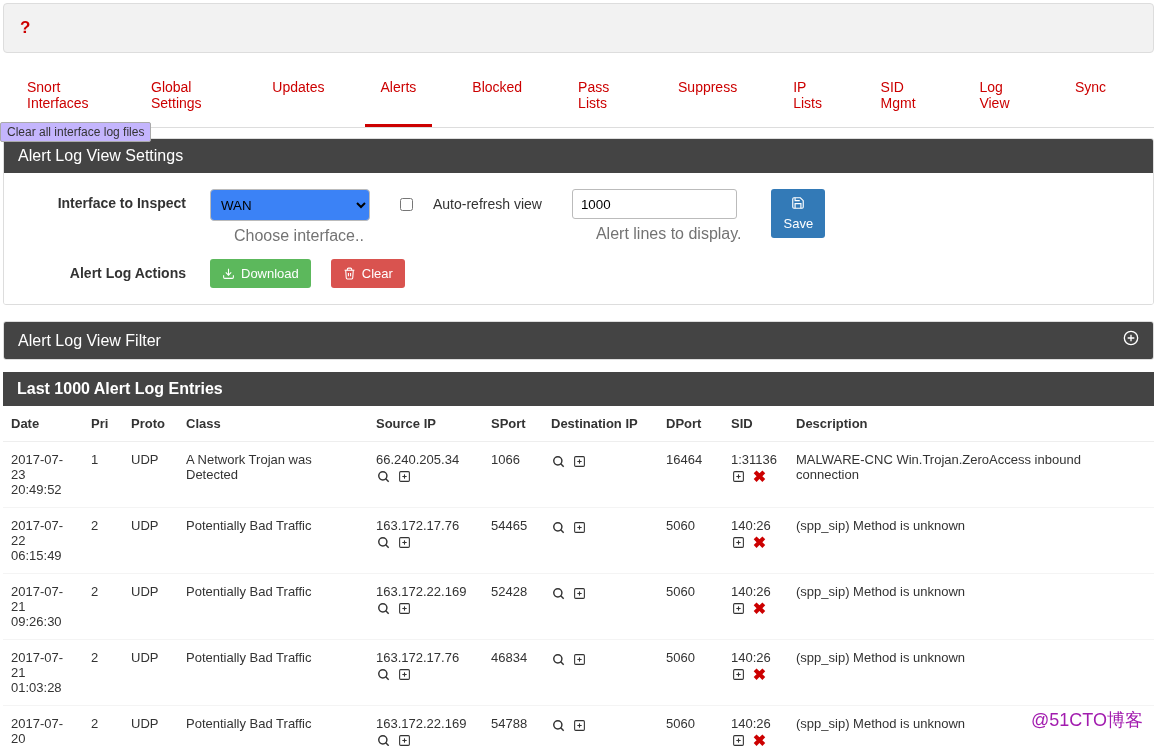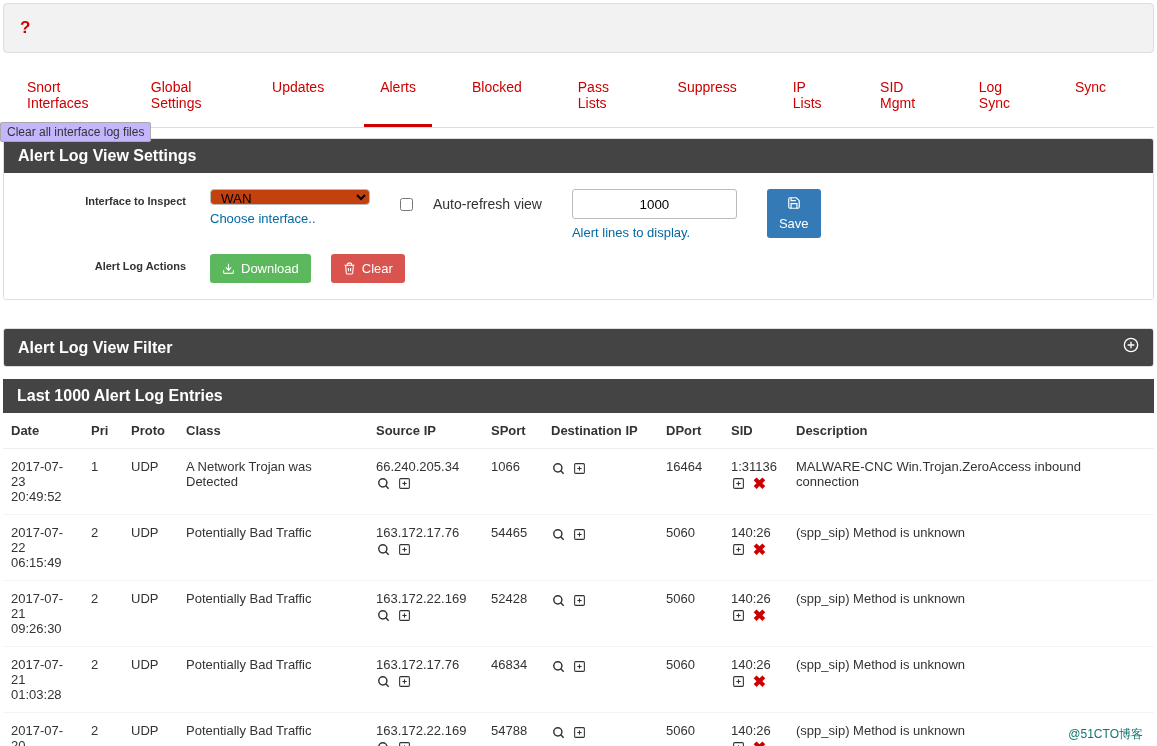--- a/index.html
+++ b/index.html
@@ -9,66 +9,66 @@
 .breadcrumb a { text-decoration: none; }
 .breadcrumb .black { color: #222; }
 .breadcrumb .blue { color: #337ab7; }
 .breadcrumb .sep { color: #777; margin: 0 6px; }
 .help-icon { color: #cc0000; font-weight: bold; font-size: 17px; cursor: pointer; }
 .tabs { display: flex; border-bottom: 1px solid #ddd; padding: 0 8px; margin: 14px 3px 0 3px; }
 .tab { padding: 12px 16px 16px; color: #cc0000; cursor: pointer; font-size: 14px; margin-right: 24px; }
 .tab.active { border-bottom: 3px solid #cc0000; font-weight: 500; }
 .tooltip-box { position: absolute; top: 122px; left: 0; background: #c4b5fd; border: 1px solid #aaa; padding: 2px 6px; font-size: 12px; border-radius: 2px; }
 .panel { margin: 10px 3px 0 3px; border: 1px solid #ddd; border-radius: 3px; overflow: hidden; }
-.panel-header { background: #444; color: #fff; padding: 8px 14px; font-size: 16px; font-weight: bold; display: flex; justify-content: space-between; align-items: center; }
+.panel-header { background: #444; color: #fff; padding: 8px 14px; font-size: 16px; font-weight: normal; display: flex; justify-content: space-between; align-items: center; }
 .panel-body { padding: 16px; background: #fff; }
 .form-row { display: flex; align-items: flex-start; margin-bottom: 14px; }
-.form-label { width: 190px; text-align: right; font-weight: bold; padding-right: 24px; padding-top: 6px; font-size: 11px; }
+.form-label { width: 190px; text-align: right; font-weight: bold; padding-right: 24px; padding-top: 6px; font-size: 14px; }
 .form-controls { flex: 1; display: flex; gap: 30px; align-items: flex-start; }
 .control-group { display: flex; flex-direction: column; }
-select.form-control { width: 160px; height: 16px; border: 1px solid #bbb; border-radius: 4px; background: #c2410c; padding: 0 6px; }
-input.form-control { height: 30px; border: 1px solid #bbb; border-radius: 3px; padding: 0 8px; width: 165px; text-align: center; }
-.help-text { color: #0369a1; font-size: 13px; margin-top: 6px; }
+select.form-control { width: 160px; height: 32px; border: 1px solid #bbb; border-radius: 4px; background: #3b82f6; padding: 0 6px; }
+input.form-control { height: 30px; border: 1px solid #bbb; border-radius: 3px; padding: 0 8px; width: 165px; }
+.help-text { color: #737373; font-size: 16px; margin-top: 6px; margin-left: 24px; }
 .checkbox-row { display: flex; align-items: center; gap: 20px; height: 30px; }
 .btn { display: inline-flex; align-items: center; gap: 6px; border: none; color: #fff; padding: 7px 12px; border-radius: 3px; cursor: pointer; font-size: 13px; }
 .btn-primary { background: #337ab7; flex-direction: column; }
 .btn-success { background: #5cb85c; }
 .btn-danger { background: #d9534f; }
 .plus-icon { color: #fff; font-size: 18px; cursor: pointer; }
 .table-panel { margin: 12px 3px 0 3px; }
 .table-header { background: #444; color: #fff; padding: 8px 14px; font-size: 16px; font-weight: bold; }
 table.alert-table { width: 100%; border-collapse: collapse; font-size: 13px; }
 table.alert-table th { text-align: left; padding: 10px 8px; font-weight: bold; border-bottom: 1px solid #eee; }
 table.alert-table td { padding: 10px 8px; vertical-align: top; border-bottom: 1px solid #f4f4f4; }
 .icon-row { display: flex; gap: 6px; align-items: center; margin-top: 2px; }
 .icon { display: inline-flex; width: 15px; height: 15px; align-items: center; justify-content: center; }
 .mag { width:14px; height:14px; }
 .plus-sq { width:13px; height:13px; }
 .x-red { color:#cc0000; font-weight:bold; font-size:16px; line-height:14px; }
 .col-date{width:80px}.col-pri{width:40px}.col-proto{width:55px}.col-class{width:190px}.col-sip{width:115px}.col-sport{width:60px}.col-dip{width:115px}.col-dport{width:65px}.col-sid{width:65px}.col-desc{}
-.watermark{position:absolute; right:14px; bottom:3px; color:#0f766e; font-size:12px;}
+.watermark{position:absolute; right:14px; bottom:14px; color:#a21caf; font-size:18px;}
 </style>
 </head>
 <body>
 
 <div class="breadcrumb-box">
   <span class="help-icon">?</span>
 </div>
 
 <div class="tabs" id="tabs">
     <div class="tab">Snort Interfaces</div>
     <div class="tab">Global Settings</div>
     <div class="tab">Updates</div>
     <div class="tab active">Alerts</div>
     <div class="tab">Blocked</div>
     <div class="tab">Pass Lists</div>
     <div class="tab">Suppress</div>
     <div class="tab">IP Lists</div>
     <div class="tab">SID Mgmt</div>
-    <div class="tab">Log Sync</div>
+    <div class="tab">Log View</div>
     <div class="tab">Sync</div>
   </div>
 
 <div class="tooltip-box">Clear all interface log files</div>
 
 <div class="panel">
   <div class="panel-header">Alert Log View Settings</div>
   <div class="panel-body">
     <div class="form-row">
       <div class="form-label">Interface to Inspect</div>
@@ -119,21 +119,21 @@
               <path d="M10 11v6M14 11v6"></path>
               <path d="M8 6V4a2 2 0 0 1 2-2h4a2 2 0 0 1 2 2v2"></path>
             </svg>
           <span>Clear</span>
         </button>
       </div>
     </div>
   </div>
 </div>
 
-<div class="panel" style="margin-top:28px">
+<div class="panel" style="margin-top:16px">
   <div class="panel-header">
     <span>Alert Log View Filter</span>
     <span class="plus-icon">
       <svg width="16" height="16" viewBox="0 0 24 24" fill="white">
           <circle cx="12" cy="12" r="10" fill="none" stroke="white" stroke-width="2"></circle>
           <line x1="12" y1="7" x2="12" y2="17" stroke="white" stroke-width="2"></line>
           <line x1="7" y1="12" x2="17" y2="12" stroke="white" stroke-width="2"></line>
         </svg>
     </span>
   </div>

